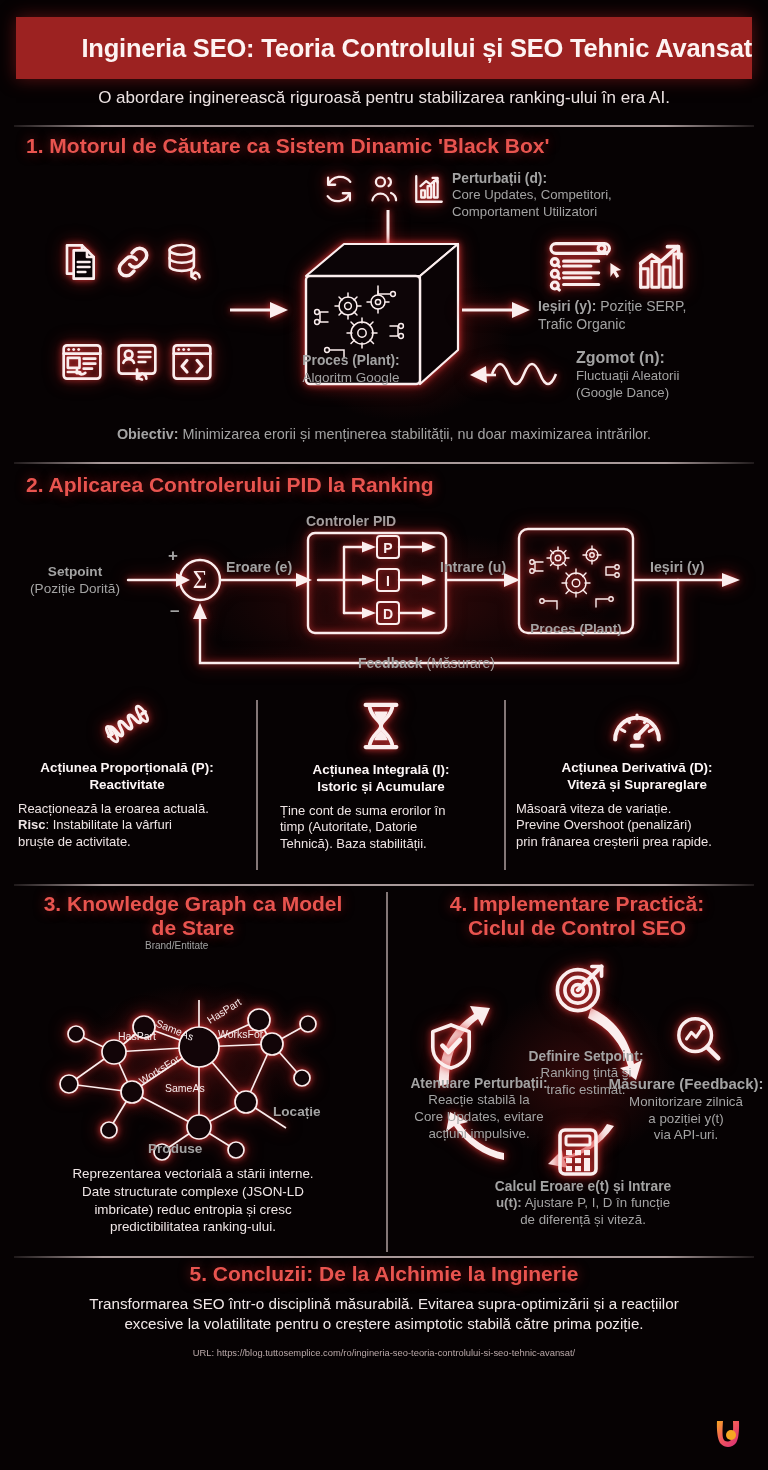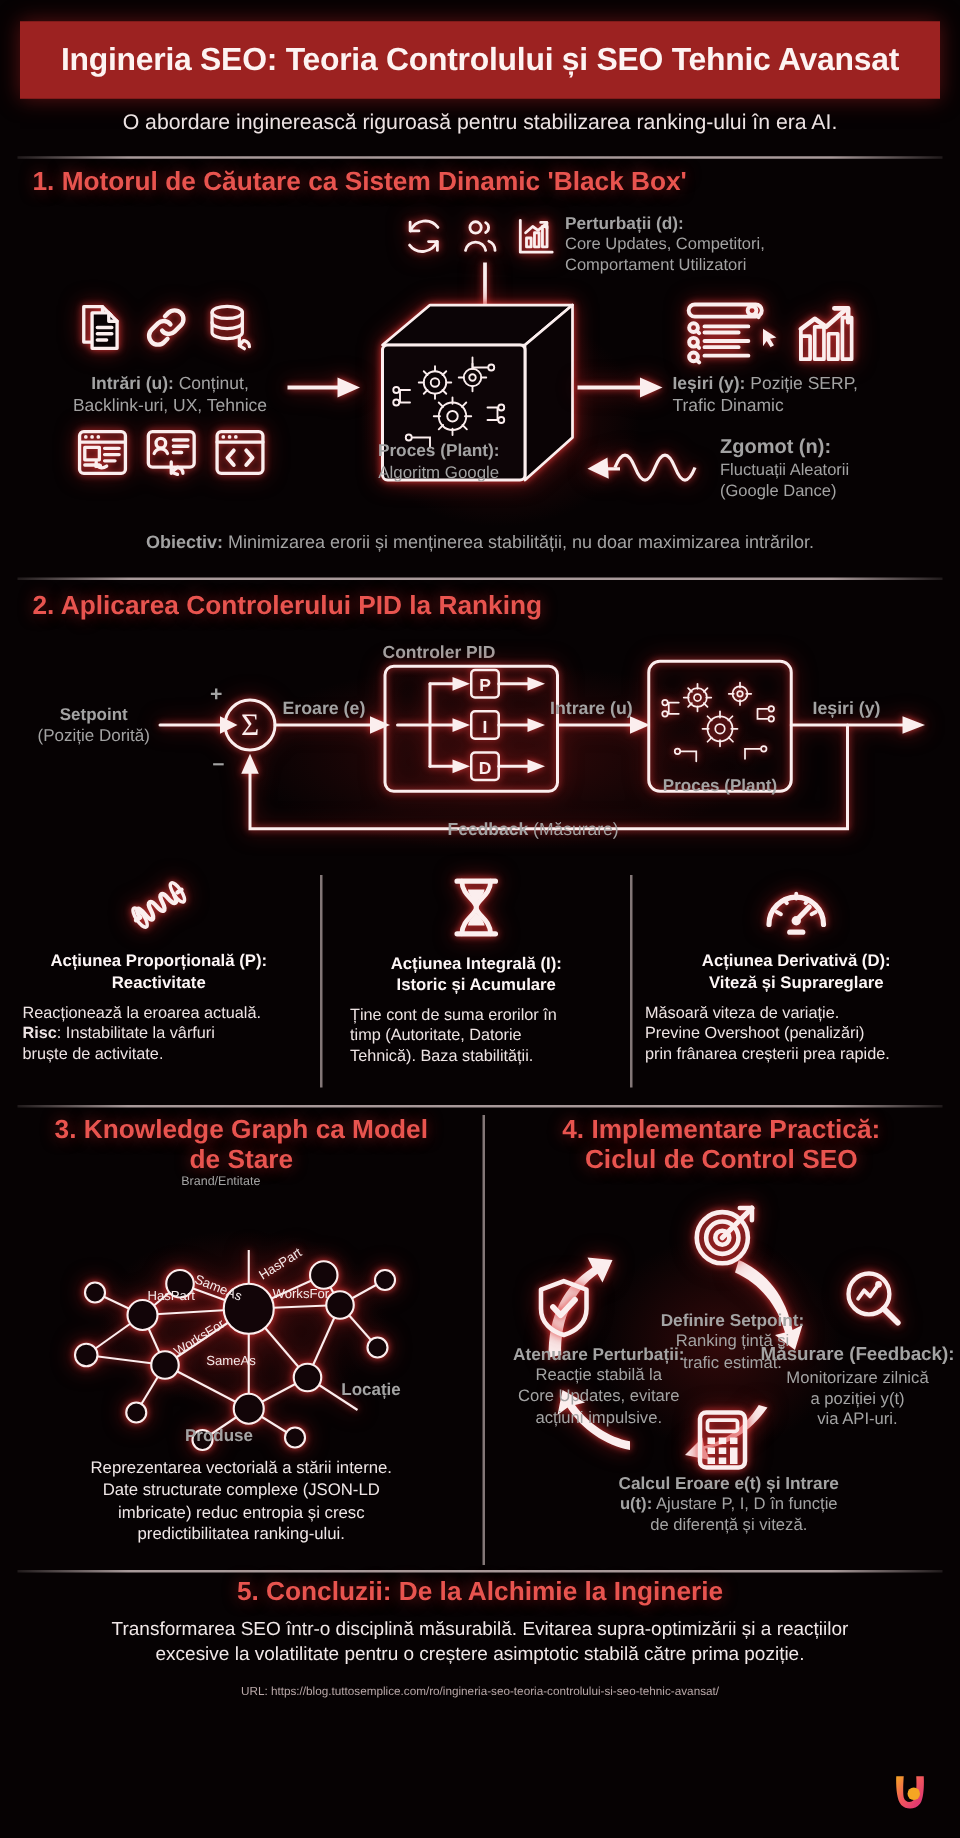--- a/index.html
+++ b/index.html
@@ -13,21 +13,21 @@
   .page { position: relative; width: 768px; height: 1470px; background: #060203; }
 
   
   .glow { filter: drop-shadow(0 0 3px rgba(230,60,60,.85)) drop-shadow(0 0 8px rgba(190,30,30,.55)); }
   .bgglow { position:absolute; border-radius:50%; pointer-events:none;
             background: radial-gradient(closest-side, rgba(150,25,25,.30), rgba(100,15,15,0) 75%); }
 
   
   .titlebar {
     position: absolute; left: 16px; top: 17px; width: 736px; height: 62px;
-    background: #9c2221; display: flex; align-items: center; justify-content: center;
+    background: #9c2221; display: flex; align-items: center; justify-content: flex-end;
     box-shadow: 0 0 16px rgba(160,30,30,.55);
   }
   .titlebar h1 { font-size: 25.5px; font-weight: bold; color: #fdf3f2; letter-spacing: -.2px; white-space: nowrap; }
   .subtitle { position:absolute; left:0; top:88px; width:768px; text-align:center;
               font-size:17px; color:#ece2e2; }
 
   .rule { position:absolute; left:14px; width:740px; height:2px;
           background: linear-gradient(to right, rgba(255,235,235,.10), rgba(255,235,235,.65) 12%, rgba(255,235,235,.65) 88%, rgba(255,235,235,.10)); }
 
   .sechead { position:absolute; font-size:21px; font-weight:bold; color:#e8544f;
@@ -167,24 +167,20 @@
         <path d="M14 11.5a4 4 0 0 0-6-.5l-3 3a4.2 4.2 0 0 0 6 6l1.6-1.6" stroke-width="2.1"></path>
       </svg>
       <svg width="42" height="44" viewBox="0 0 26 26" class="ico">
         <ellipse cx="11" cy="5.5" rx="7.5" ry="3"></ellipse>
         <path d="M3.5 5.5v10c0 1.7 3.4 3 7.5 3s7.5-1.3 7.5-3v-10"></path>
         <path d="M3.5 10.5c0 1.7 3.4 3 7.5 3s7.5-1.3 7.5-3"></path>
         <path d="M17 17.5v4.5M17 22l2-2.5M17 22l2.5 1.5M19.5 19.5c1.5.5 2.5 1.6 2.5 3"></path>
       </svg>
     </div>
 
-    <div class="lbl ctr" style="left:26px; top:168px; width:220px; font-size:14px">
-      <div><b>Intrări (u):</b><span> Conținut,</span></div>
-      <div>Backlink-uri, UX, Tehnice</div>
-    </div>
 
     <div class="iconrow glow" style="left:60px; top:212px">
       <svg width="44" height="40" viewBox="0 0 26 24" class="ico">
         <rect x="2" y="2" width="22" height="20" rx="2"></rect>
           <path d="M2 7h22"></path>
         <circle cx="5" cy="4.5" r=".9" class="icoF"></circle>
           <circle cx="8" cy="4.5" r=".9" class="icoF"></circle>
           <circle cx="11" cy="4.5" r=".9" class="icoF"></circle>
         <rect x="4.5" y="9.5" width="7" height="6"></rect>
         <path d="M14 10h7M14 13h7M4.5 18h7M14 16h5"></path>
@@ -239,21 +235,21 @@
         <rect x="8" y="10" width="4" height="14"></rect>
           <rect x="14" y="13" width="4" height="11"></rect>
         <rect x="20" y="6" width="4" height="18"></rect>
         <path d="M2 11l6-4.5 5 3.5 9-8" stroke-width="2"></path>
         <path d="M16.5 2H22.5V8" stroke-width="2"></path>
       </svg>
     </div>
 
     <div class="lbl" style="left:538px; top:168px; width:228px; font-size:14px">
       <div><b>Ieșiri (y):</b><span> Poziție SERP,</span></div>
-      <div>Trafic Dinamic</div>
+      <div>Trafic Organic</div>
     </div>
 
     <svg class="arw glow" style="left:462px; top:222px" width="108" height="42">
       <path d="M30 22 q8 -20 16 0 t16 0 t16 0 t16 0" stroke="#fbeeee" stroke-width="2.6" fill="none"></path>
       <path d="M24 14 L8 23 L25 31 Z" fill="#fbeeee"></path>
       <path d="M24 23 H34" stroke="#fbeeee" stroke-width="2.6"></path>
     </svg>
 
     <div class="lbl" style="left:576px; top:218px; width:190px">
       <div style="font-weight:bold; font-size:16px">Zgomot (n):</div>

